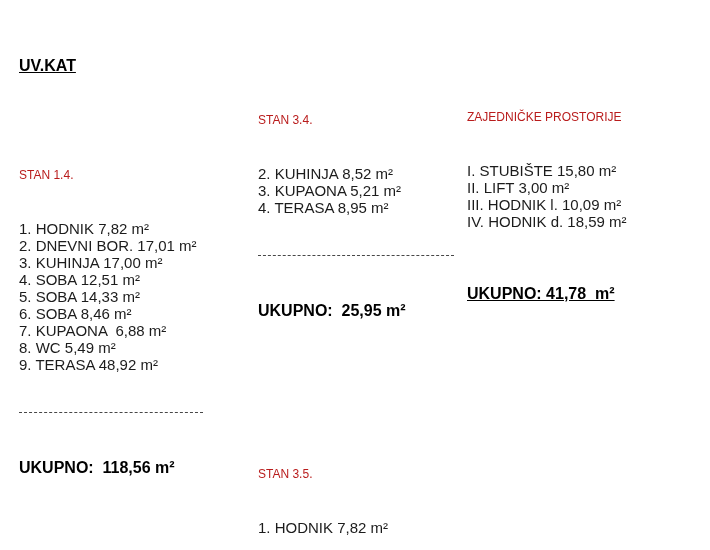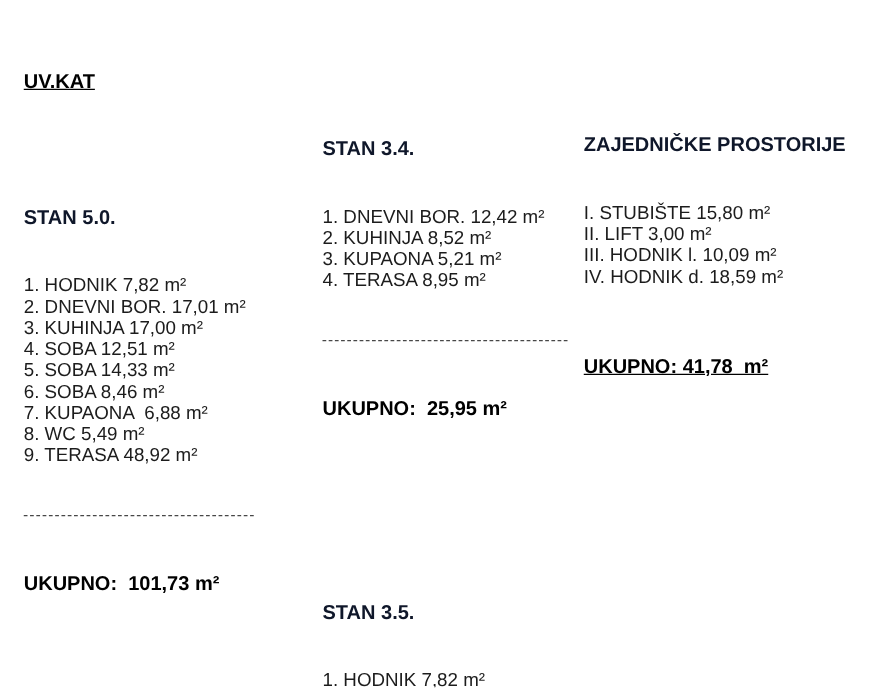--- a/index.html
+++ b/index.html
@@ -26,24 +26,24 @@
 
   .doc-title {
     font-size: 16px;
     font-weight: 700;
     line-height: 19px;
     text-decoration: underline;
     color: #000000;
     margin-bottom: 1px;
   }
   .section-heading {
-    font-size: 16px;
-    font-weight: 700;
+    font-size: 12px;
+    font-weight: 400;
     line-height: 18px;
-    color: #0f172a;
+    color: #b91c1c;
   }
   .room-line {
     font-size: 15px;
     line-height: 17px;
     color: var(--text, #1c1c1c);
   }
   .divider {
     border: 0;
     border-top: 1px dashed #474747;
     width: 100%;
@@ -60,34 +60,34 @@
   .no-divider .total { margin-top: 1px; text-decoration: underline; }
 </style>
 </head>
 <body>
 
 <div class="sheet" style="--bg: #ffffff; --text: #1c1c1c; --muted: #7a7a7a;">
   <div class="col col-left">
     <div class="doc-title">UV.KAT</div>
   
   <section class="stan-section">
-    <div class="section-heading">STAN 5.0.</div>
+    <div class="section-heading">STAN 1.4.</div>
     <div class="items"><div class="room-line">1. HODNIK 7,82 m²</div><div class="room-line">2. DNEVNI BOR. 17,01 m²</div><div class="room-line">3. KUHINJA 17,00 m²</div><div class="room-line">4. SOBA 12,51 m²</div><div class="room-line">5. SOBA 14,33 m²</div><div class="room-line">6. SOBA 8,46 m²</div><div class="room-line">7. KUPAONA  6,88 m²</div><div class="room-line">8. WC 5,49 m²</div><div class="room-line">9. TERASA 48,92 m²</div></div>
     <hr class="divider">
-    <div class="total">UKUPNO:  101,73 m²</div>
+    <div class="total">UKUPNO:  118,56 m²</div>
   </section>
 
   
 
   
 </div>
   <div class="col col-middle">
   <section class="stan-section">
     <div class="section-heading">STAN 3.4.</div>
-    <div class="items"><div class="room-line">1. DNEVNI BOR. 12,42 m²</div><div class="room-line">2. KUHINJA 8,52 m²</div><div class="room-line">3. KUPAONA 5,21 m²</div><div class="room-line">4. TERASA 8,95 m²</div></div>
+    <div class="items"><div class="room-line">2. KUHINJA 8,52 m²</div><div class="room-line">3. KUPAONA 5,21 m²</div><div class="room-line">4. TERASA 8,95 m²</div></div>
     <hr class="divider">
     <div class="total">UKUPNO:  25,95 m²</div>
   </section>
 
   <section class="stan-section">
     <div class="section-heading">STAN 3.5.</div>
     <div class="items"><div class="room-line">1. HODNIK 7,82 m²</div></div>
     
     
   </section>

